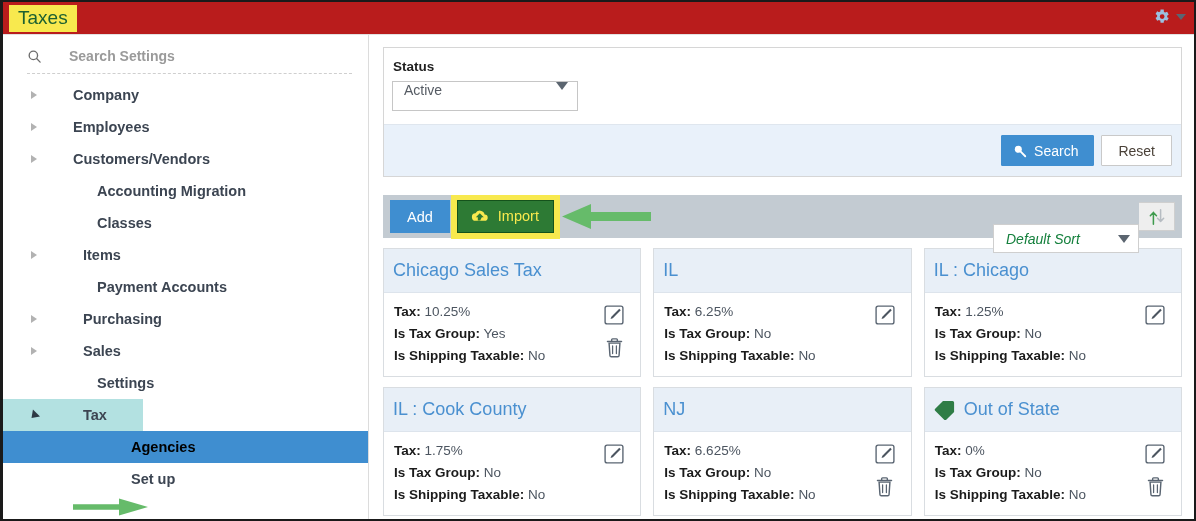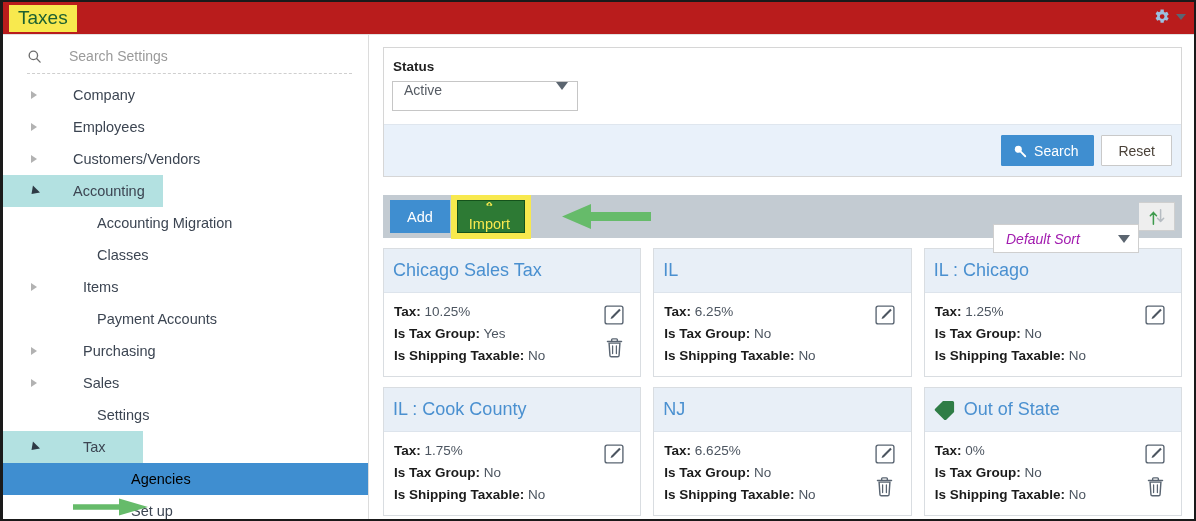--- a/index.html
+++ b/index.html
@@ -57,20 +57,21 @@
   }
 
   
   .sidebar {
     width: 366px;
     background: #ffffff;
     border-right: 1px solid #dcdcdc;
     padding-top: 0;
     position: relative;
     flex: 0 0 366px;
+    font-weight: bold;
   }
   .search-row {
     display: flex; align-items: center;
     height: 34px;
     padding: 0 16px 0 24px;
     margin-top: 4px;
   }
   .search-icon { width: 20px; color: #6d6d6d; display: flex; align-items: center; }
   .search-placeholder {
     font-size: 14px;
@@ -246,32 +247,31 @@
   }
   .btn-import {
     background: #2d7a34;
     color: #f8e94e;
     font-size: 14.5px;
     height: 33px;
     padding: 0 14px 0 11px;
     display: inline-flex; align-items: center; gap: 9px;
     border: 1px solid #14521b;
     cursor: pointer;
-    flex-direction: column;
   }
   .tb-right { display: flex; align-items: center; }
   .sort-select {
     width: 146px; height: 29px;
     background: #ffffff;
     border: 1px solid #cfcfcf;
     display: flex; align-items: center; justify-content: space-between;
     padding: 0 8px 0 12px;
     font-style: italic;
     font-size: 14px;
-    color: #a21caf;
+    color: #15803d;
     margin-top: 44px;
   }
   .sort-toggle {
     width: 36px; height: 29px;
     background: #eeeeee;
     border: 1px solid #cfcfcf;
     border-left: none;
     display: flex; align-items: center; justify-content: center;
     cursor: pointer;
   }
@@ -377,26 +377,20 @@
               <span class="tw-collapsed"></span>
             </span>
             <span class="tlabel">Employees</span>
           </div>
           <div class="tree-item lvl0">
             <span class="twisty">
               <span class="tw-collapsed"></span>
             </span>
             <span class="tlabel">Customers/Vendors</span>
           </div>
-          <div class="tree-item lvl0 sel-soft">
-            <span class="twisty">
-              <span class="tw-expanded"></span>
-            </span>
-            <span class="tlabel">Accounting</span>
-          </div>
           <div class="tree-item lvl1">
             <span class="twisty"></span>
             <span class="tlabel">Accounting Migration</span>
           </div>
           <div class="tree-item lvl1">
             <span class="twisty"></span>
             <span class="tlabel">Classes</span>
           </div>
           <div class="tree-item lvl1 has-tw">
             <span class="twisty">

